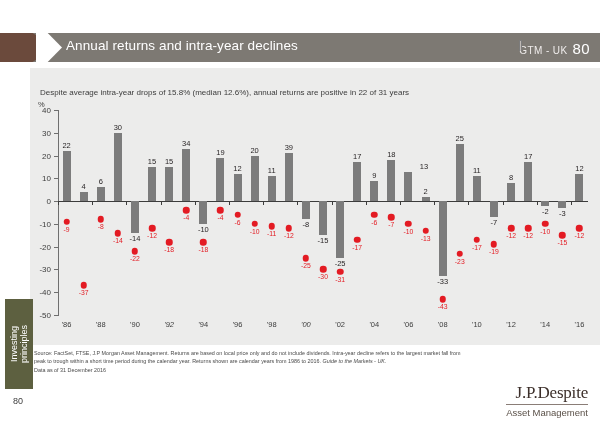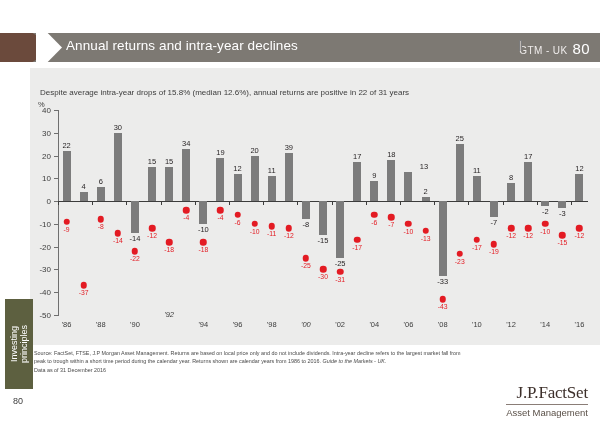--- a/index.html
+++ b/index.html
@@ -231,21 +231,21 @@
       <div class="xlabel" style="left: 76.9355px; top: 210px;">'90</div>
       <div class="dot" style="left: 76.9355px; top: 141.222px;"></div>
       <div class="dot-label" style="left: 76.9355px; top: 145.222px;">-22</div>
       <div class="bar" style="left: 90.0323px; width: 8px; top: 56.9444px; height: 34.1667px;"></div>
       <div class="bar-label" style="left: 94.0323px; top: 46.9444px;">15</div>
       <div class="dot" style="left: 94.0323px; top: 118.444px;"></div>
       <div class="dot-label" style="left: 94.0323px; top: 122.444px;">-12</div>
       <div class="bar" style="left: 107.129px; width: 8px; top: 56.9444px; height: 34.1667px;"></div>
       <div class="bar-label" style="left: 111.129px; top: 46.9444px;">15</div>
       <div class="xtick" style="left: 102.581px; top: 91.1111px;"></div>
-      <div class="xlabel" style="left: 111.129px; top: 200px; font-style: italic;">'92</div>
+      <div class="xlabel" style="left: 111.129px; top: 210px; font-style: italic;">'92</div>
       <div class="dot" style="left: 111.129px; top: 132.111px;"></div>
       <div class="dot-label" style="left: 111.129px; top: 136.111px;">-18</div>
       <div class="bar" style="left: 124.226px; width: 8px; top: 38.7222px; height: 52.3889px;"></div>
       <div class="bar-label" style="left: 128.226px; top: 28.7222px;">34</div>
       <div class="dot" style="left: 128.226px; top: 100.222px;"></div>
       <div class="dot-label" style="left: 128.226px; top: 104.222px;">-4</div>
       <div class="bar" style="left: 141.323px; width: 8px; top: 91.1111px; height: 22.7778px;"></div>
       <div class="bar-label" style="left: 145.323px; top: 114.889px;">-10</div>
       <div class="xtick" style="left: 136.774px; top: 91.1111px;"></div>
       <div class="xlabel" style="left: 145.323px; top: 210px; text-align: center;">'94</div>
@@ -368,15 +368,15 @@
   <span>Source: FactSet, FTSE, J.P Morgan Asset Management. Returns are based on local price only and do not include dividends. Intra-year decline refers to the largest market fall from peak to trough within a short time period during the calendar year. Returns shown are calendar years from 1986 to 2016. </span><i>Guide to the Markets - UK.</i><br>
   <span>Data as of 31 December 2016</span>
 </div>
 
 <div class="side-tab">
   <span class="side-tab-text" id="side-tab-text">Investing<br>principles</span>
 </div>
 <div class="page-number">80</div>
 
 <div class="logo">
-  <div class="logo-main">J.P.FactSet</div>
+  <div class="logo-main">J.P.Despite</div>
   <div class="logo-sub">Asset Management</div>
 </div>
 
 </body></html>

